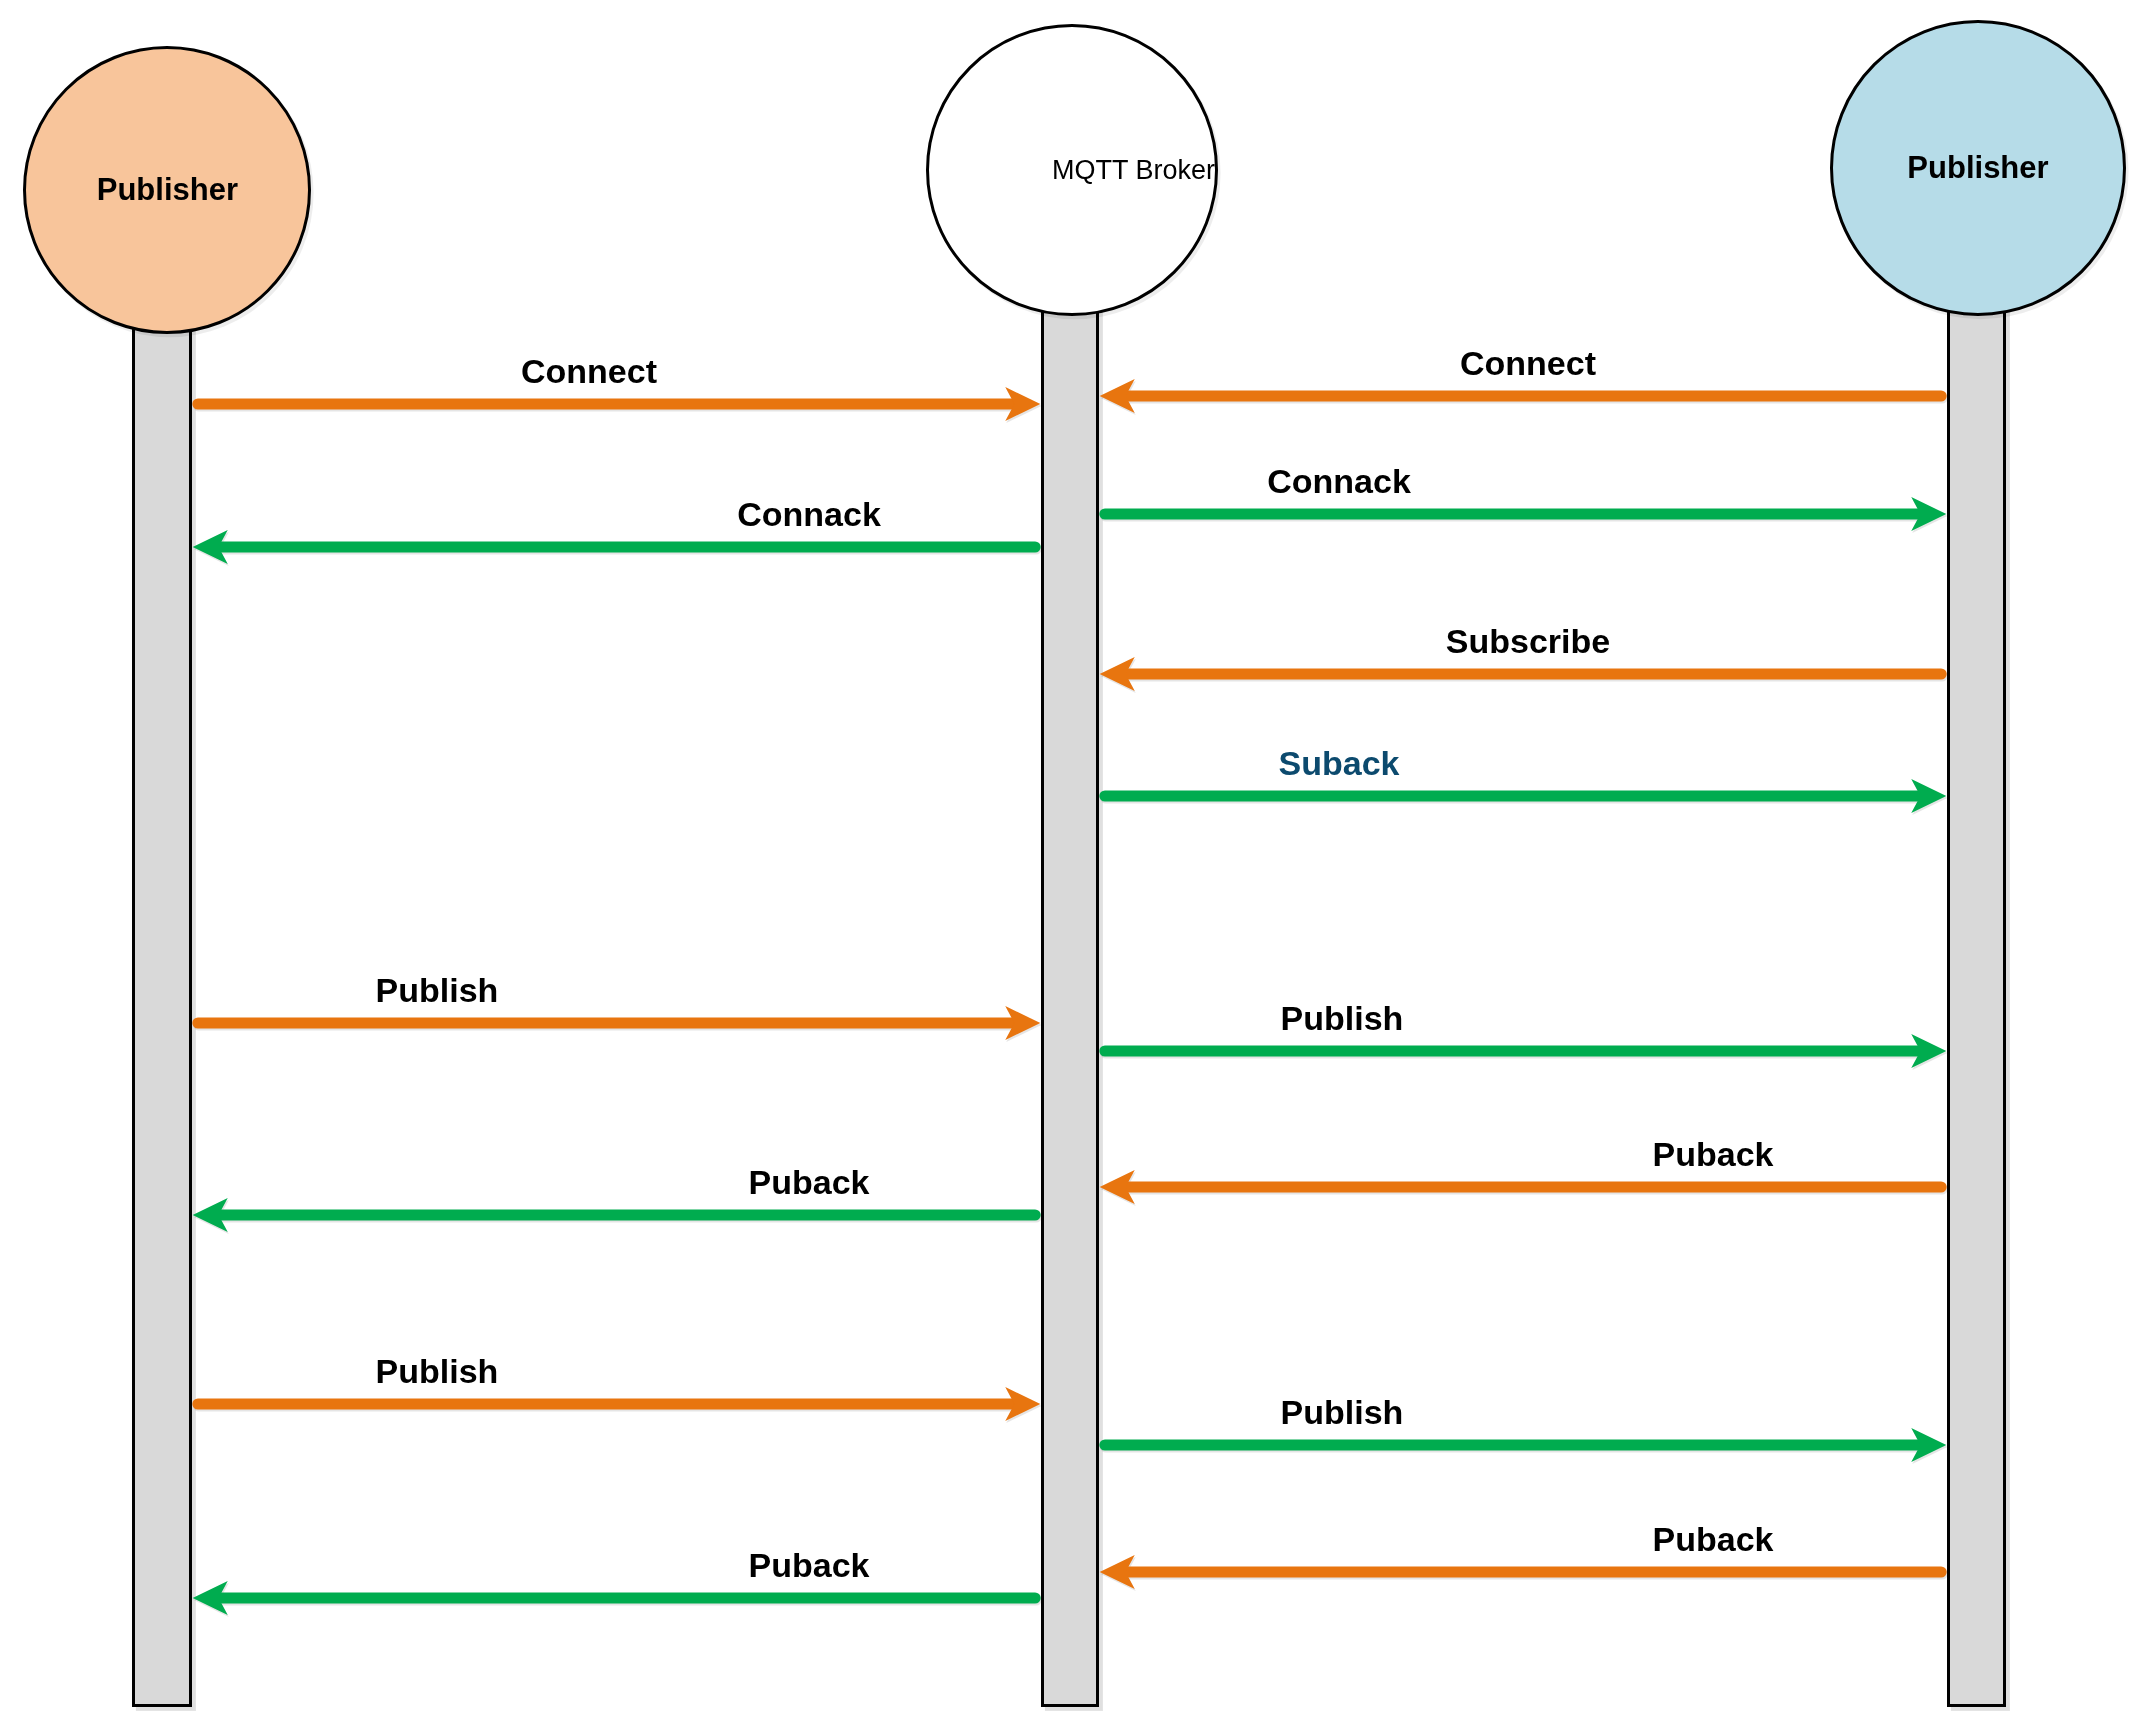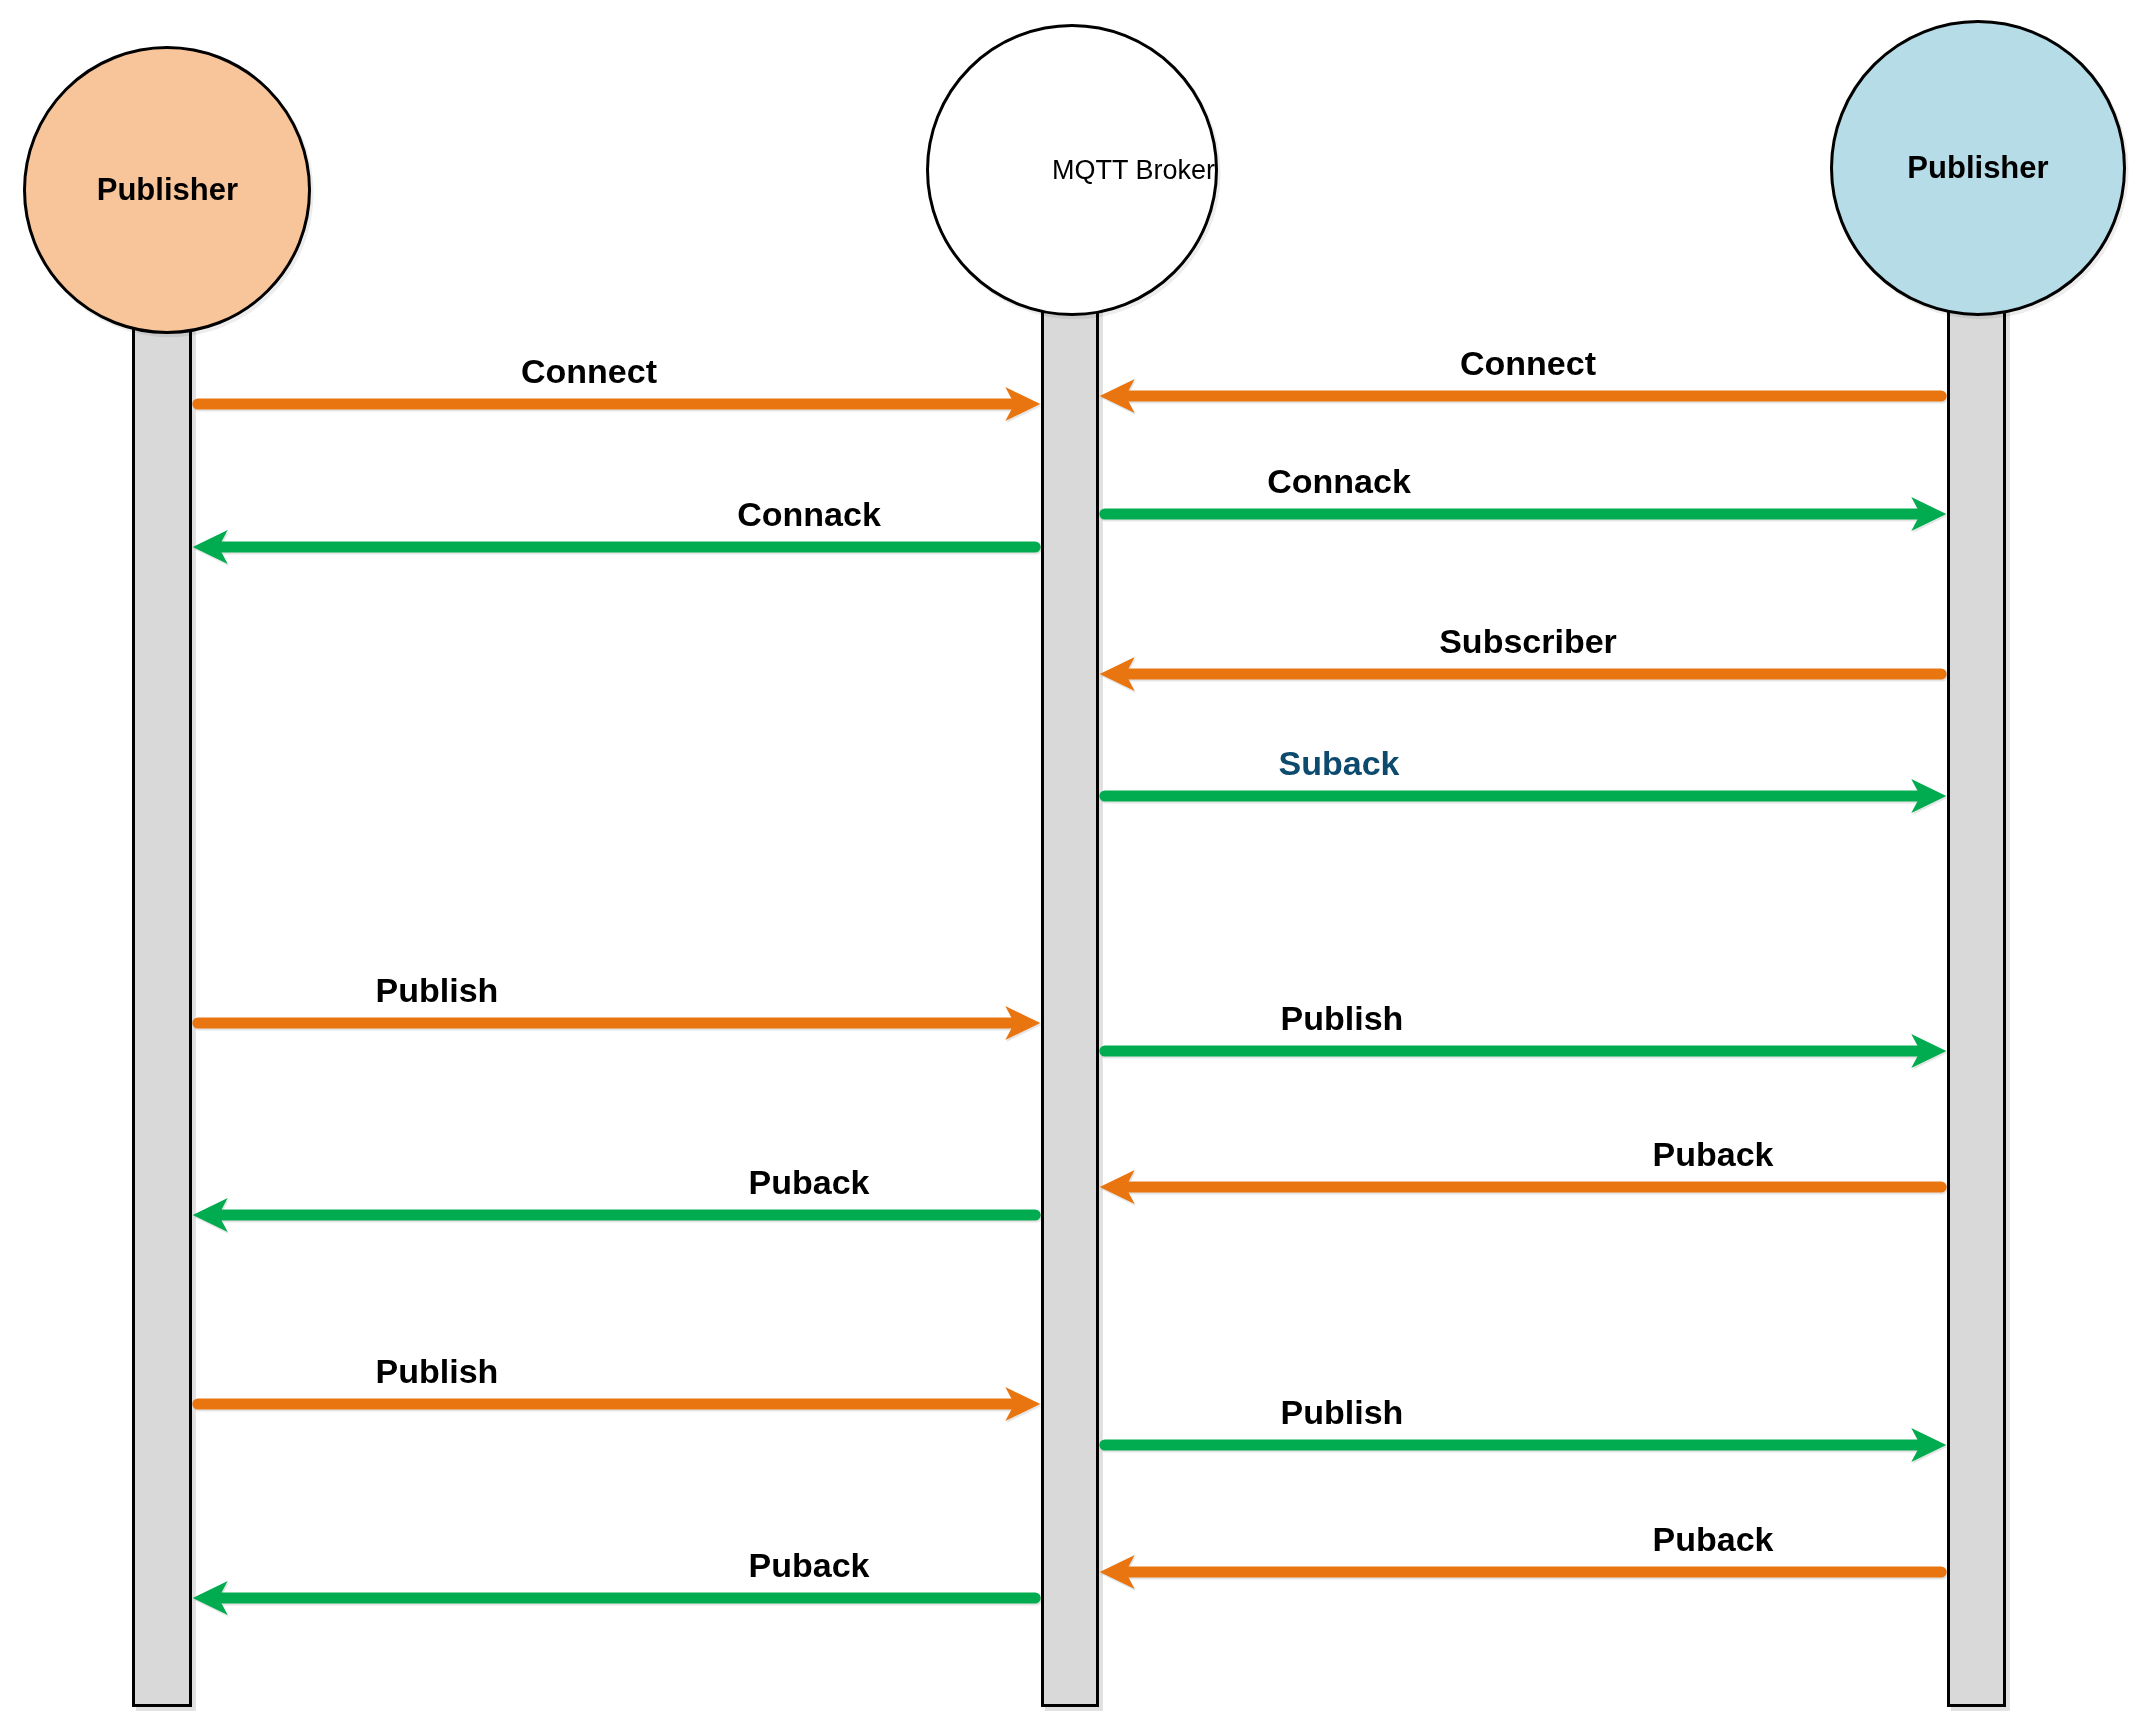--- a/index.html
+++ b/index.html
@@ -113,21 +113,21 @@
           <line x1="1298" x2="42" y1="60" y2="60" stroke="#00AC4F" stroke-width="17" stroke-linecap="round"></line>
           <polygon points="1,60 55,34 41,60 55,86" fill="#00AC4F"></polygon>
         </svg>
         <div class="msg-label" style="left: 617px; bottom: 53px; color: rgb(0, 0, 0);">Connack</div>
       </div>
       <div class="msg" style="left: 1099px; top: 635px; width: 848px;">
         <svg width="848" height="78" viewBox="0 0 1305 120">
           <line x1="1296" x2="42" y1="60" y2="60" stroke="#E8750F" stroke-width="17" stroke-linecap="round"></line>
           <polygon points="1,60 55,34 41,60 55,86" fill="#E8750F"></polygon>
         </svg>
-        <div class="msg-label" style="left: 429px; bottom: 53px; color: rgb(0, 0, 0);">Subscriber</div>
+        <div class="msg-label" style="left: 429px; bottom: 53px; color: rgb(0, 0, 0);">Subscribe</div>
       </div>
       <div class="msg" style="left: 1099px; top: 757px; width: 848px;">
         <svg width="848" height="78" viewBox="0 0 1305 120">
           <line x1="9" x2="1263" y1="60" y2="60" stroke="#00AC4F" stroke-width="17" stroke-linecap="round"></line>
           <polygon points="1304,60 1250,34 1264,60 1250,86" fill="#00AC4F"></polygon>
         </svg>
         <div class="msg-label" style="left: 240px; bottom: 53px; color: #0c4a6e;">Suback</div>
       </div>
       <div class="msg" style="left: 192px; top: 984px; width: 849px;">
         <svg width="849" height="78" viewBox="0 0 1307 120">

